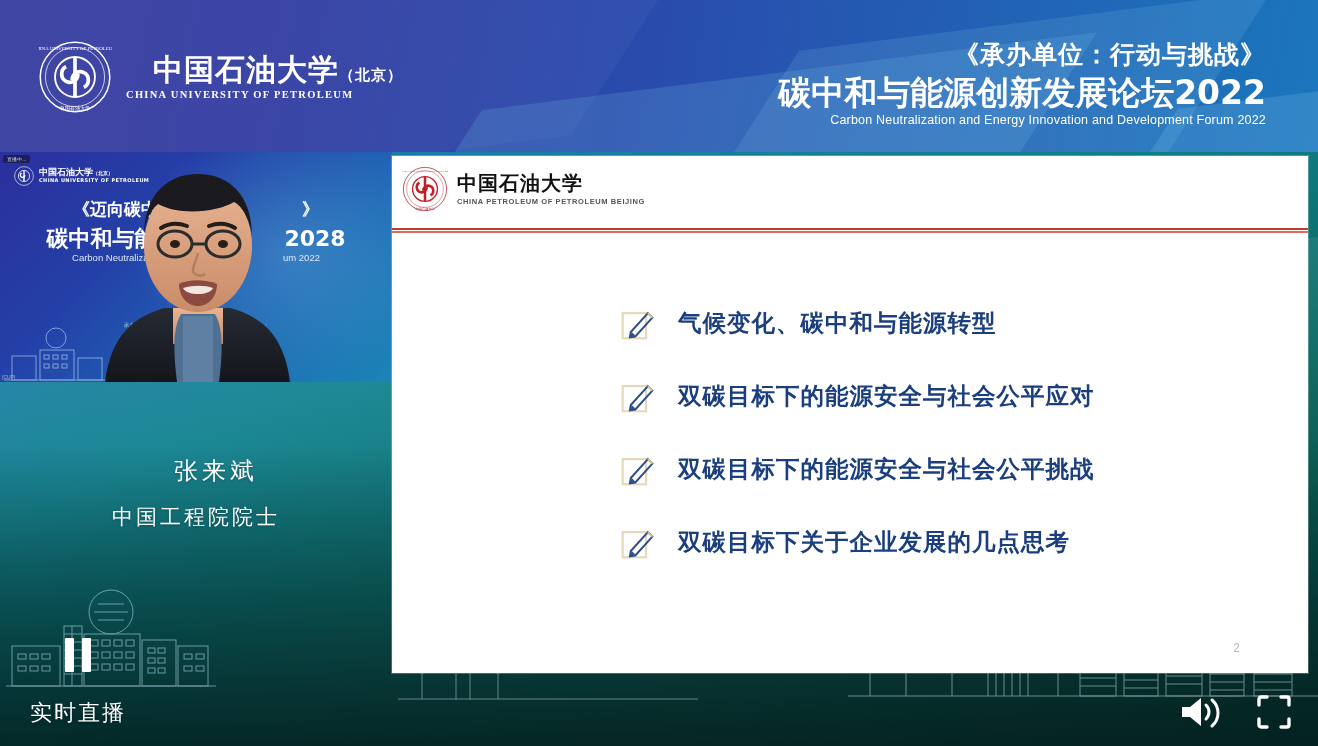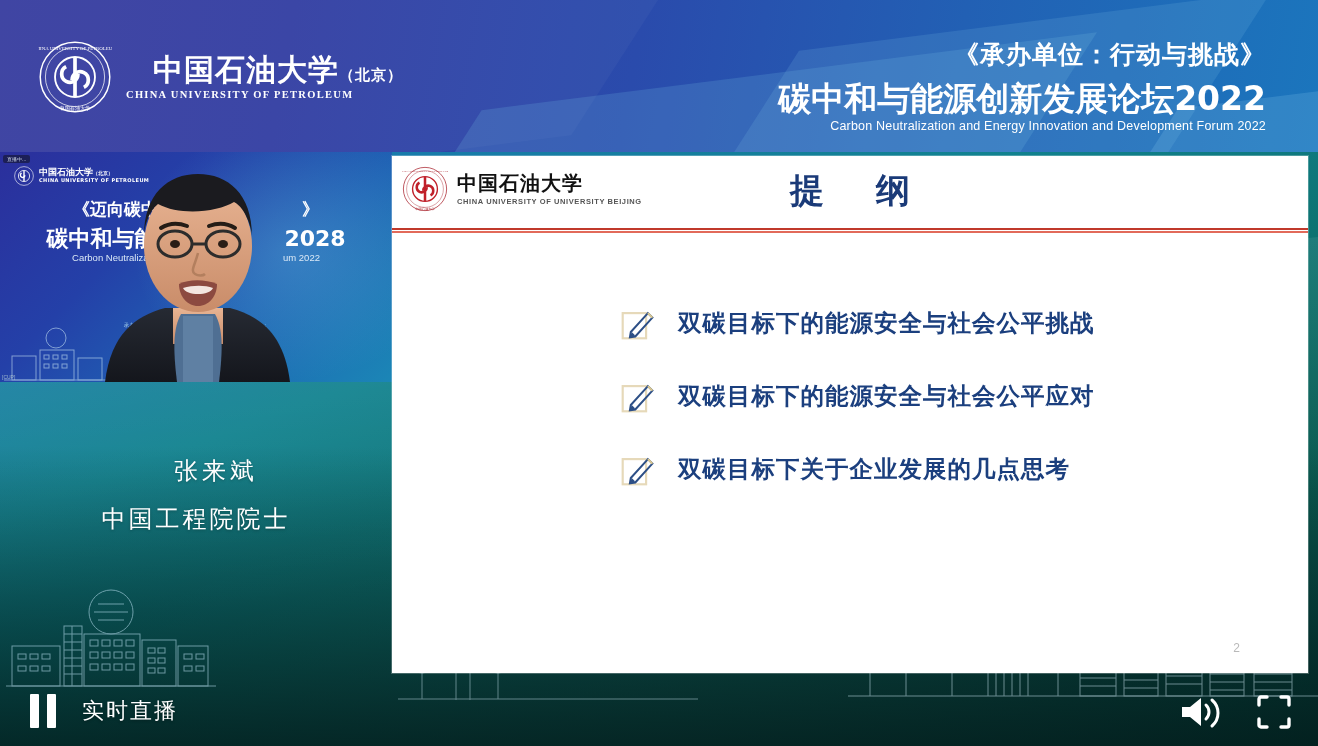--- a/index.html
+++ b/index.html
@@ -43,21 +43,21 @@
 
   .hdr-logo{ position:absolute; left:38px; top:40px; display:flex; align-items:center; gap:14px; }
   .seal{ width:74px; height:74px; flex:0 0 74px; position:relative; }
   .hdr-uni{ color:#fff; }
   .hdr-uni .cn{ font-size:30px; font-weight:700; letter-spacing:1px; line-height:1.05; font-family:"DejaVu Sans", sans-serif;margin-left:27px; }
   .hdr-uni .cn small{ font-size:15px; font-weight:600; }
   .hdr-uni .en{ font-size:10.5px; letter-spacing:1.3px; font-weight:700; margin-top:4px; font-family:"Liberation Serif", serif; }
 
   .hdr-right{ position:absolute; right:52px; top:40px; text-align:right; color:#fff; }
   .hdr-sub1{ font-size:25px; font-weight:700; letter-spacing:1px; font-family:"DejaVu Serif", serif; line-height:1.2; }
-  .hdr-main{ font-size:33px; font-weight:800; letter-spacing:0px; line-height:1.25; margin-top:8px; font-family:"DejaVu Sans", sans-serif; }
+  .hdr-main{ font-size:33px; font-weight:800; letter-spacing:0px; line-height:1.25; margin-top:2px; font-family:"DejaVu Sans", sans-serif; }
   .hdr-en{ font-size:12.5px; letter-spacing:.2px; margin-top:0; font-weight:400; }
 
   
   .video{
     position:absolute; left:0; top:152px; width:392px; height:230px; overflow:hidden;
     background:#1a2e8a;
   }
   .vslide{
     position:absolute; inset:0;
     background:linear-gradient(135deg,#2b2f9c 0%, #2440a8 35%, #1f63b4 65%, #1b86b6 100%);
@@ -77,21 +77,21 @@
   .vcity{ position:absolute; left:4px; bottom:0; width:150px; height:60px; opacity:.55; }
   .vtag{ position:absolute; left:3px; top:3px; background:rgba(20,20,40,.6); color:#cfd8e8; font-size:5px; padding:1px 4px; border-radius:2px; }
   .vtag2{ position:absolute; left:2px; bottom:2px; color:#9fb8cf; font-size:5px; }
 
   .person{ position:absolute; left:95px; top:6px; width:205px; height:224px; }
 
   
   .speaker{ position:absolute; left:0; top:455px; width:392px; text-align:center; color:#fff;
     text-shadow:0 1px 3px rgba(0,0,0,.25); font-family:"DejaVu Sans",sans-serif; }
   .sp-name{ font-size:24px; letter-spacing:4px; font-weight:400;padding-left:40px; }
-  .sp-role{ font-size:24px; letter-spacing:3px; font-weight:400; margin-top:16px; }
+  .sp-role{ font-size:21px; letter-spacing:3px; font-weight:400; margin-top:16px; }
 
   
   .slide{
     position:absolute; left:392px; top:156px; width:916px; height:517px;
     background:#fff; box-shadow:0 0 0 1px rgba(255,255,255,.25);
     overflow:hidden;
   }
   .slide-head{ position:relative; height:72px; }
   .sl-logo{ position:absolute; left:10px; top:10px; display:flex; align-items:center; gap:9px; }
   .sl-seal{ width:46px; height:46px; flex:0 0 46px; }
@@ -108,21 +108,21 @@
   .rule-c{ height:2px; background:#e26a5a; }
 
   .bullets{ position:absolute; left:0; right:0; top:130px; }
   .bullet{ display:flex; align-items:center; gap:22px; padding-left:228px; height:73px; }
   .bico{ width:36px; height:36px; flex:0 0 36px; }
   .btxt{ color:#1b3f7e; font-size:23.5px; font-weight:800; letter-spacing:1px; font-family:"DejaVu Sans", sans-serif; white-space:nowrap;}
   .pageno{ position:absolute; right:68px; bottom:18px; color:#b9b9b9; font-size:12px; }
 
   
   .bottombar{ position:absolute; left:0; bottom:0; width:1318px; height:73px; }
-  .bb-left{ position:absolute; left:30px; bottom:18px; display:flex; align-items:center; gap:26px; }
+  .bb-left{ position:absolute; left:30px; bottom:18px; display:flex; align-items:center; gap:26px;flex-direction:column; }
   .pause{ display:flex; gap:8px; }
   .pause i{ display:block; width:9px; height:34px; background:#fff; border-radius:1px; }
   .live-label{ color:#fff; font-size:22px; letter-spacing:2px; font-family:"DejaVu Sans",sans-serif; text-shadow:0 1px 3px rgba(0,0,0,.35);}
   .bb-right{ position:absolute; right:26px; bottom:16px; display:flex; align-items:center; gap:36px; }
   .ctrl{ cursor:pointer; }
 
   
   .city-left{ position:absolute; left:6px; bottom:52px; width:210px; height:120px; opacity:.55; }
   .city-right{ position:absolute; right:0px; bottom:36px; width:470px; height:86px; opacity:.5; }
   .trees-mid{ position:absolute; left:398px; bottom:44px; width:300px; height:60px; opacity:.45; }
@@ -330,50 +330,58 @@
           <circle cx="50" cy="50" r="40" fill="none" stroke="#a8202a" stroke-width="0.9"></circle>
           <circle cx="50" cy="50" r="27" fill="none" stroke="#c0202a" stroke-width="3"></circle>
           <path d="M50 24v52" stroke="#c0202a" stroke-width="5.5" fill="none"></path>
           <path d="M38 36c-8 4-8 16 0 20 8 4 16-2 16-10" stroke="#c0202a" stroke-width="5.5" fill="none"></path>
           <path d="M62 64c8-4 8-16 0-20-8-4-16 2-16 10" stroke="#c0202a" stroke-width="5.5" fill="none"></path>
           <text x="50" y="12" font-size="6.2" fill="#a8202a" text-anchor="middle" font-family="Liberation Serif, serif">CHINA UNIVERSITY OF PETROLEUM</text>
           <text x="50" y="95" font-size="7" fill="#a8202a" text-anchor="middle" font-family="DejaVu Sans, sans-serif">中国石油大学</text>
         </svg>
         <div class="sl-uni">
           <div class="cn">中国石油大学</div>
-          <div class="en">CHINA UNIVERSITY OF UNIVERSITY BEIJING</div>
+          <div class="en">CHINA PETROLEUM OF PETROLEUM BEIJING</div>
         </div>
       </div>
-      <div class="sl-title">提 纲</div>
     </div>
 
     <div class="sl-rules">
       <div class="rule-a"></div>
       <div class="rule-b"></div>
       <div class="rule-c"></div>
     </div>
 
     <div class="bullets">
       <div class="bullet">
         <svg class="bico" viewBox="0 0 40 40">
           <rect x="3" y="9" width="26" height="28" fill="none" stroke="#e6d9b9" stroke-width="2.4"></rect>
           <path d="M12 30 L31 9 l5 5 L17 35 l-6 1z" fill="none" stroke="#2d4f86" stroke-width="2.2"></path>
           <path d="M31 9 l5 5" stroke="#ddc98f" stroke-width="2.2" fill="none"></path>
           <path d="M11 36 l2-6 4 4z" fill="#2d4f86"></path>
         </svg>
-        <div class="btxt">双碳目标下的能源安全与社会公平挑战</div>
+        <div class="btxt">气候变化、碳中和与能源转型</div>
       </div>
       <div class="bullet">
         <svg class="bico" viewBox="0 0 40 40">
           <rect x="3" y="9" width="26" height="28" fill="none" stroke="#e6d9b9" stroke-width="2.4"></rect>
           <path d="M12 30 L31 9 l5 5 L17 35 l-6 1z" fill="none" stroke="#2d4f86" stroke-width="2.2"></path>
           <path d="M31 9 l5 5" stroke="#ddc98f" stroke-width="2.2" fill="none"></path>
           <path d="M11 36 l2-6 4 4z" fill="#2d4f86"></path>
         </svg>
         <div class="btxt">双碳目标下的能源安全与社会公平应对</div>
+      </div>
+      <div class="bullet">
+        <svg class="bico" viewBox="0 0 40 40">
+          <rect x="3" y="9" width="26" height="28" fill="none" stroke="#e6d9b9" stroke-width="2.4"></rect>
+          <path d="M12 30 L31 9 l5 5 L17 35 l-6 1z" fill="none" stroke="#2d4f86" stroke-width="2.2"></path>
+          <path d="M31 9 l5 5" stroke="#ddc98f" stroke-width="2.2" fill="none"></path>
+          <path d="M11 36 l2-6 4 4z" fill="#2d4f86"></path>
+        </svg>
+        <div class="btxt">双碳目标下的能源安全与社会公平挑战</div>
       </div>
       <div class="bullet">
         <svg class="bico" viewBox="0 0 40 40">
           <rect x="3" y="9" width="26" height="28" fill="none" stroke="#e6d9b9" stroke-width="2.4"></rect>
           <path d="M12 30 L31 9 l5 5 L17 35 l-6 1z" fill="none" stroke="#2d4f86" stroke-width="2.2"></path>
           <path d="M31 9 l5 5" stroke="#ddc98f" stroke-width="2.2" fill="none"></path>
           <path d="M11 36 l2-6 4 4z" fill="#2d4f86"></path>
         </svg>
         <div class="btxt">双碳目标下关于企业发展的几点思考</div>
       </div>

